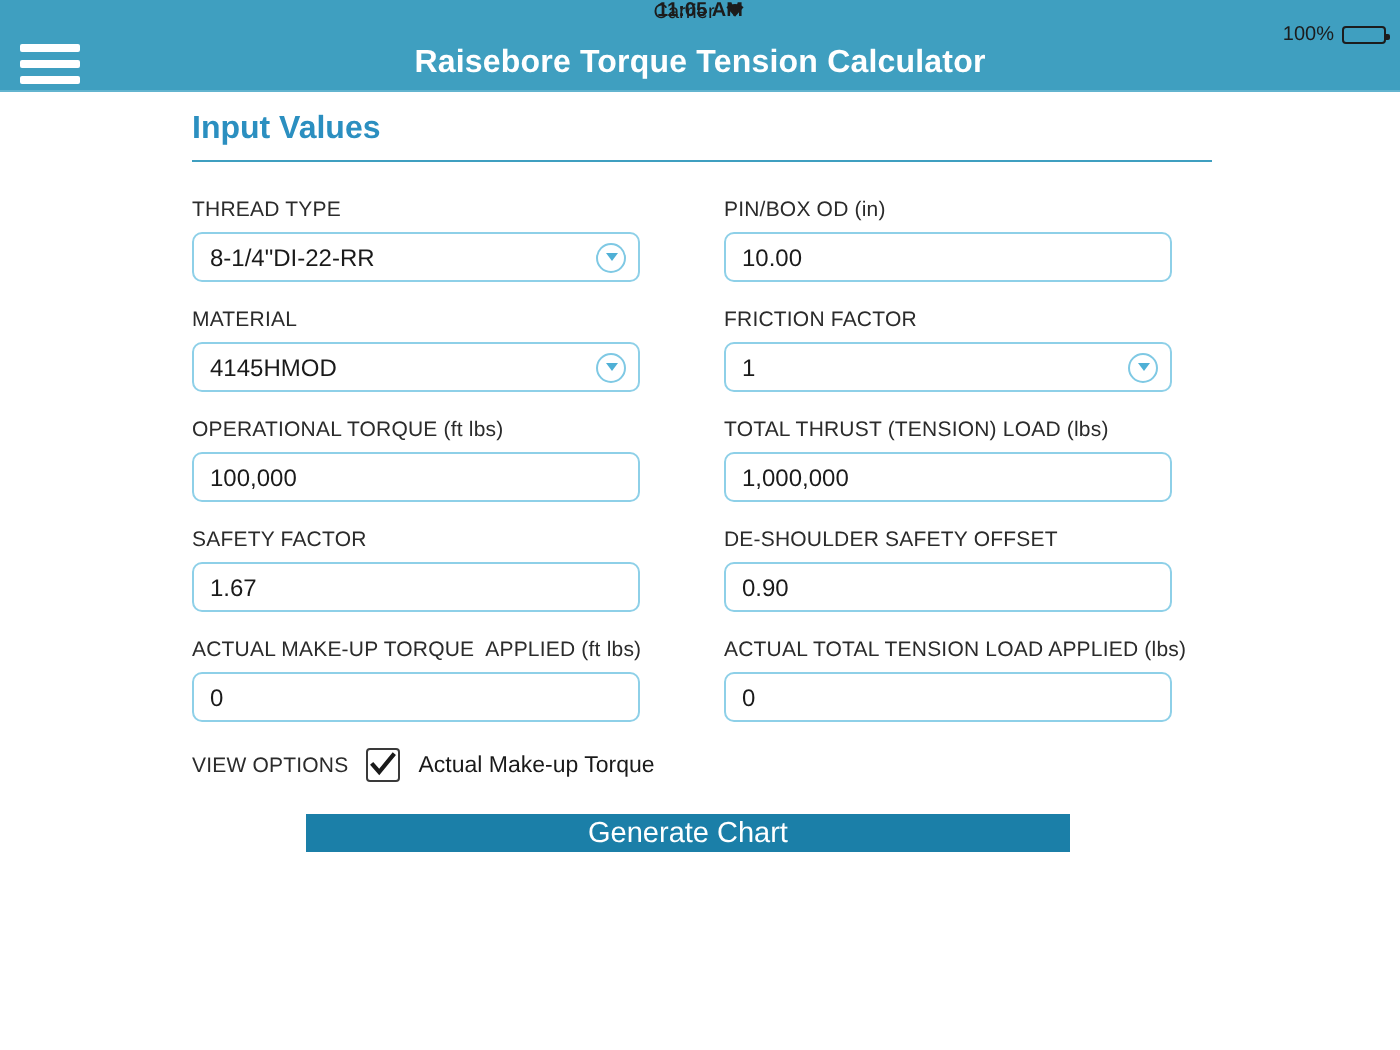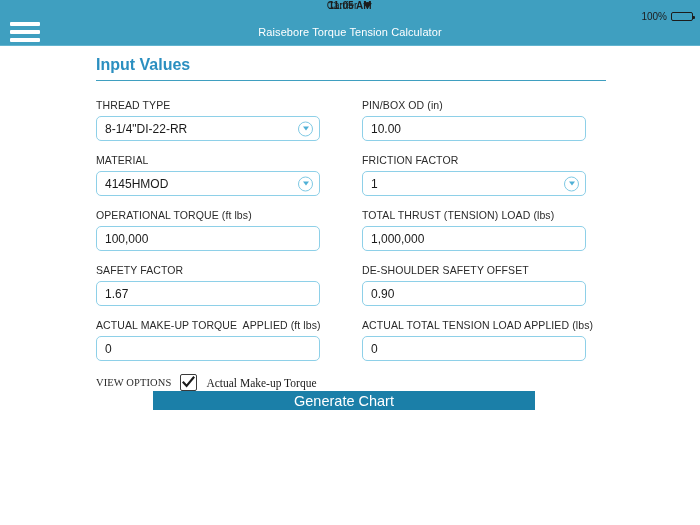--- a/index.html
+++ b/index.html
@@ -82,22 +82,23 @@
   .menu-button span {
     display: block;
     height: 4px;
     background: #ffffff;
     border-radius: 1px;
   }
   .nav-title {
     width: 100%;
     text-align: center;
     color: #ffffff;
-    font-size: 11px;
+    font-size: 16px;
     letter-spacing: 0.1px;
+    font-weight: bold;
   }
 
   
   .content {
     padding: 10px 0 0 0;
     height: calc(525px - 46px);
     position: relative;
   }
   .form-wrap {
     width: 510px;
@@ -160,21 +161,21 @@
     border-right: 3.5px solid transparent;
     border-top: 4px solid #4fb0d6;
   }
 
   
   .view-options {
     display: flex;
     align-items: center;
     gap: 9px;
     margin-top: 9px;
-    font-family: Liberation Serif, serif;
+    margin-bottom: 16px;
   }
   .view-options-label {
     font-size: 10.5px;
     color: #2b2b2b;
     letter-spacing: 0.1px;
   }
   .checkbox {
     width: 17px; height: 17px;
     border: 1.5px solid #3a3a3a;
     border-radius: 2px;

